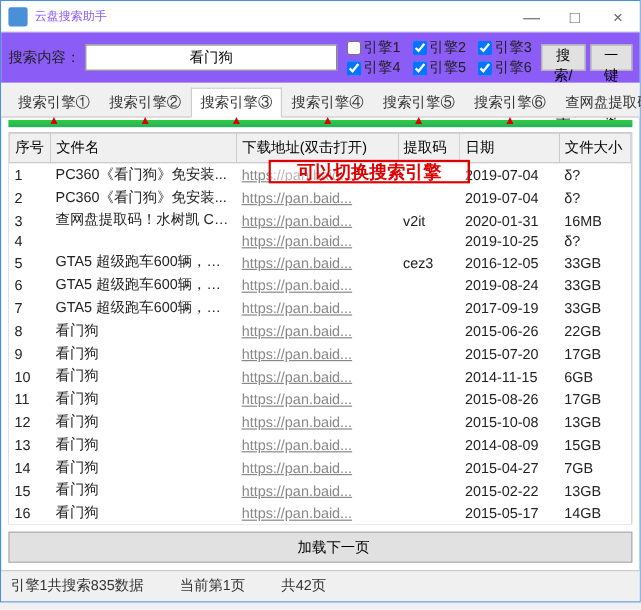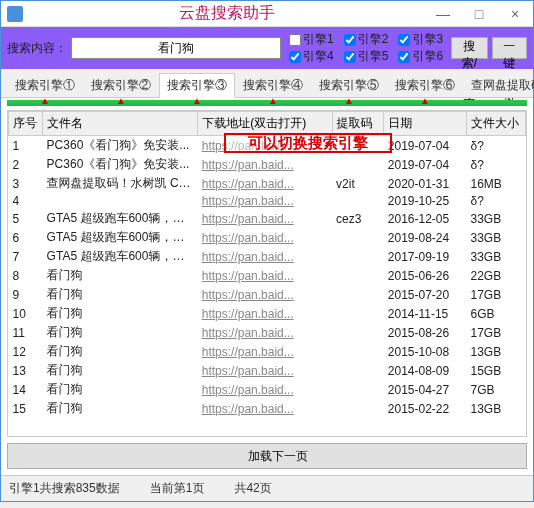--- a/index.html
+++ b/index.html
@@ -27,21 +27,21 @@
     border-bottom: 1px solid #ddd;
     padding-left: 6px;
   }
   .titlebar .icon {
     width: 16px;
     height: 16px;
     background: #4a90d9;
     border-radius: 2px;
     margin-right: 6px;
   }
-  .titlebar .title { flex: 1; font-size: 16px; color: #be185d; text-align: center; }
+  .titlebar .title { flex: 1; font-size: 10px; color: #8b5cf6; }
   .winbtns { display: flex; }
   .winbtn {
     width: 36px;
     height: 26px;
     display: flex;
     align-items: center;
     justify-content: center;
     font-size: 14px;
     color: #666;
     cursor: pointer;
@@ -387,20 +387,28 @@
             <td class="col-size">7GB</td>
           </tr>
           <tr>
             <td class="col-idx">15</td>
             <td class="col-name">看门狗</td>
             <td class="col-url link">https://pan.baid...</td>
             <td class="col-code"></td>
             <td class="col-date">2015-02-22</td>
             <td class="col-size">13GB</td>
           </tr>
+          <tr>
+            <td class="col-idx">16</td>
+            <td class="col-name">看门狗</td>
+            <td class="col-url link">https://pan.baid...</td>
+            <td class="col-code"></td>
+            <td class="col-date">2015-05-17</td>
+            <td class="col-size">14GB</td>
+          </tr>
         </tbody>
     </table>
   </div>
 
   <div class="loadmore">加载下一页</div>
 
   <div class="statusbar">
     <span>引擎1共搜索835数据</span>
     <span>当前第1页</span>
     <span>共42页</span>

